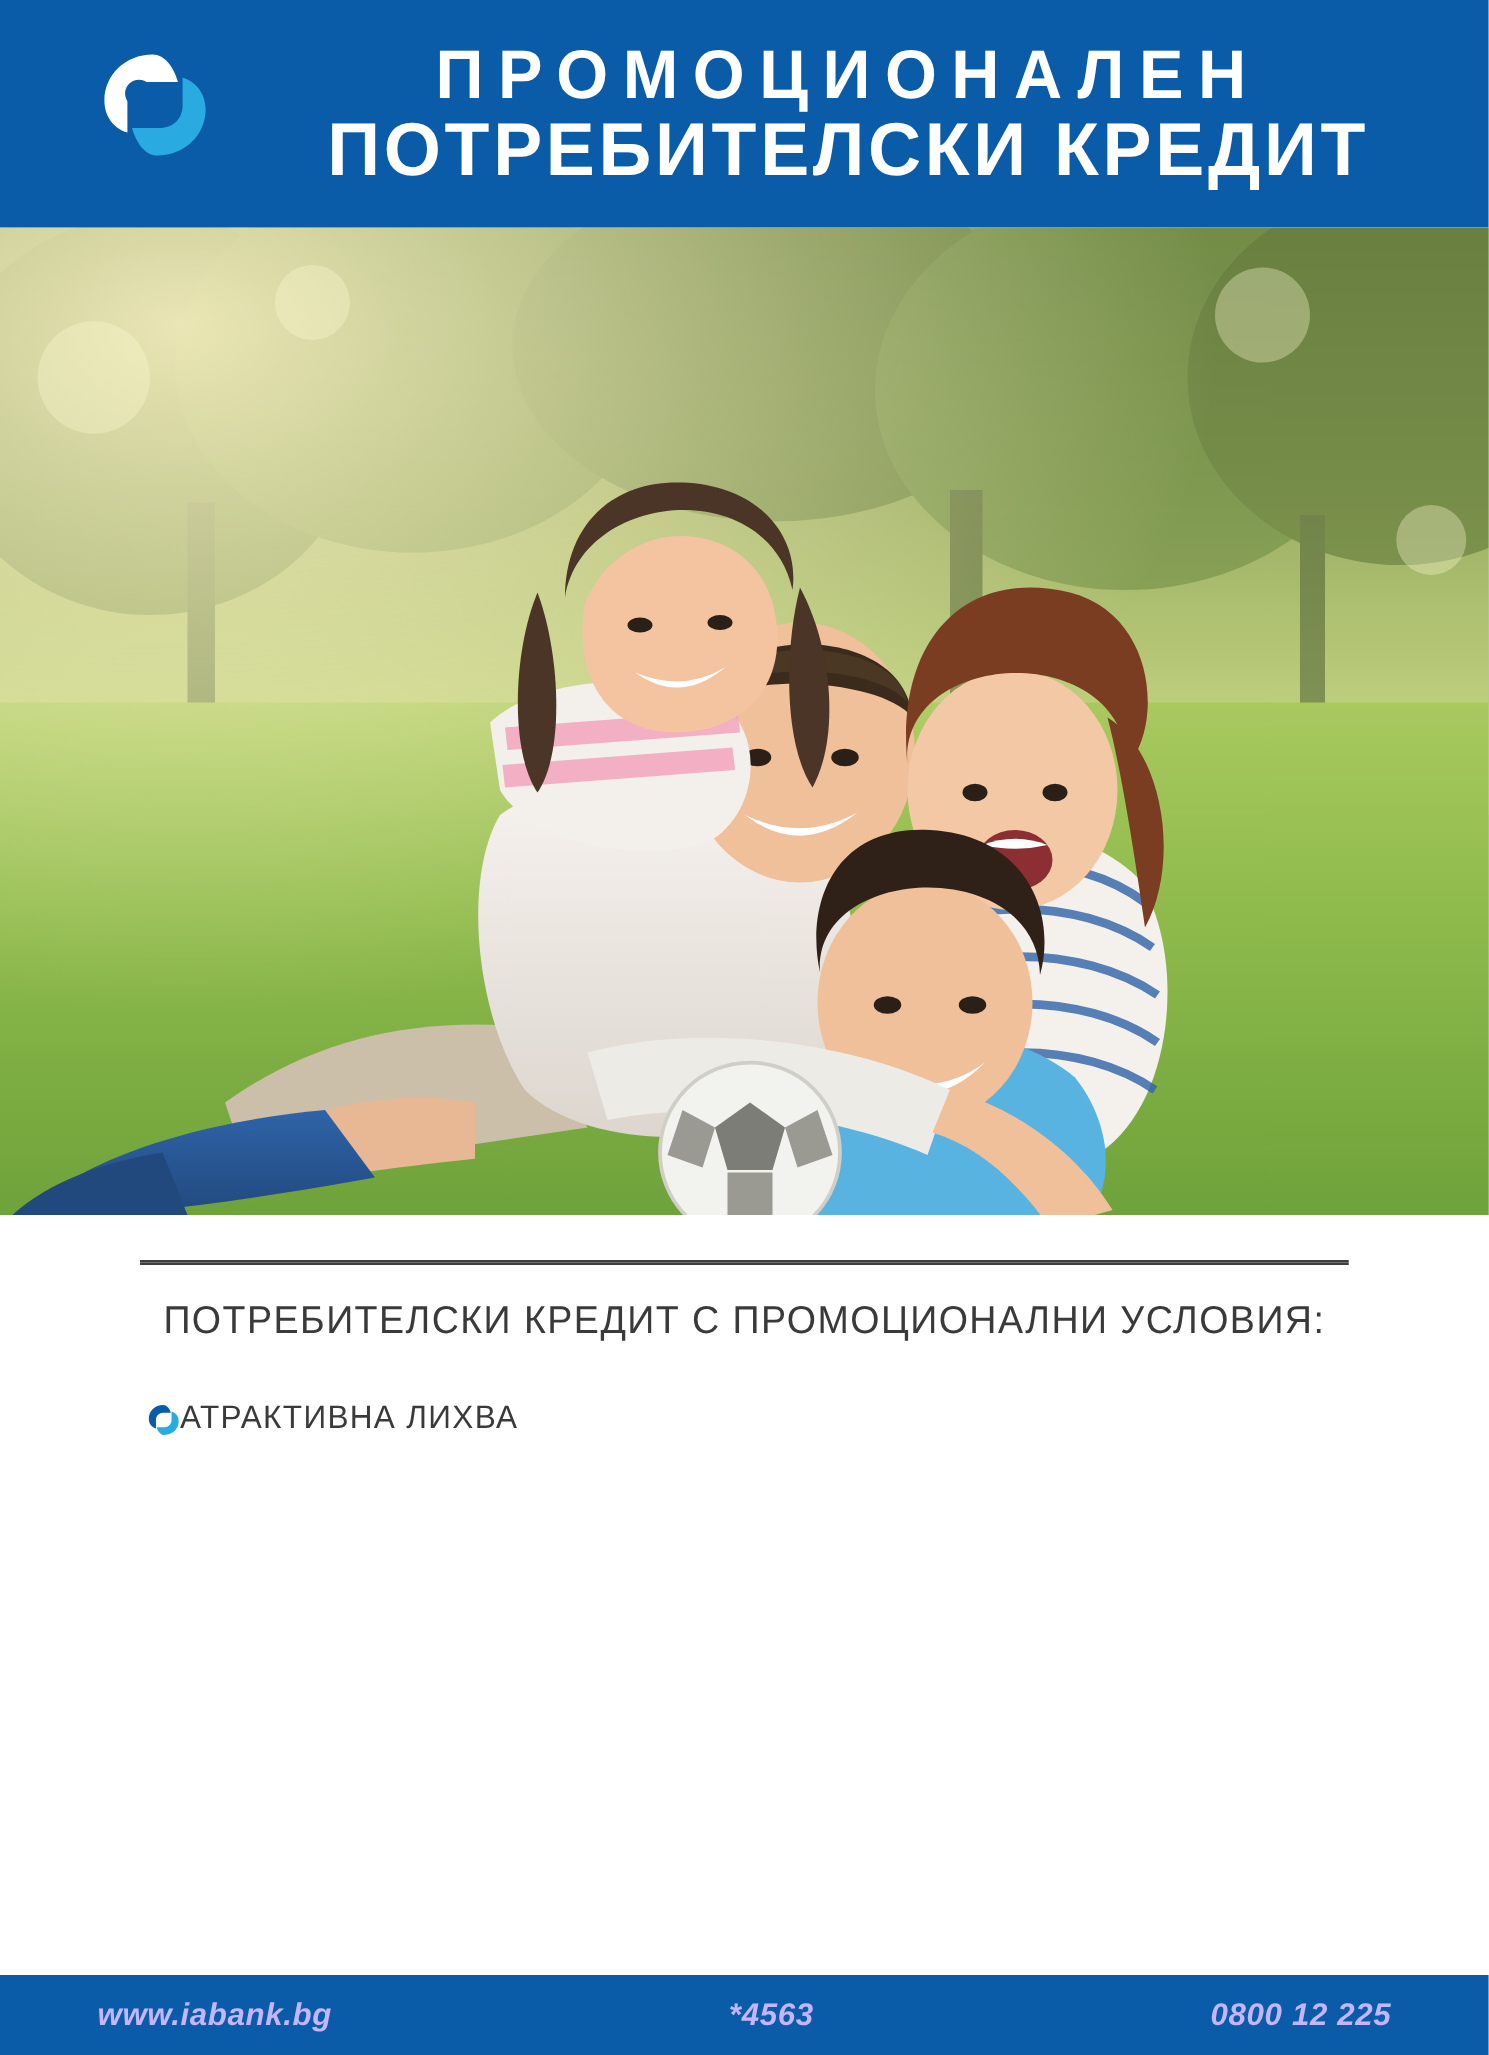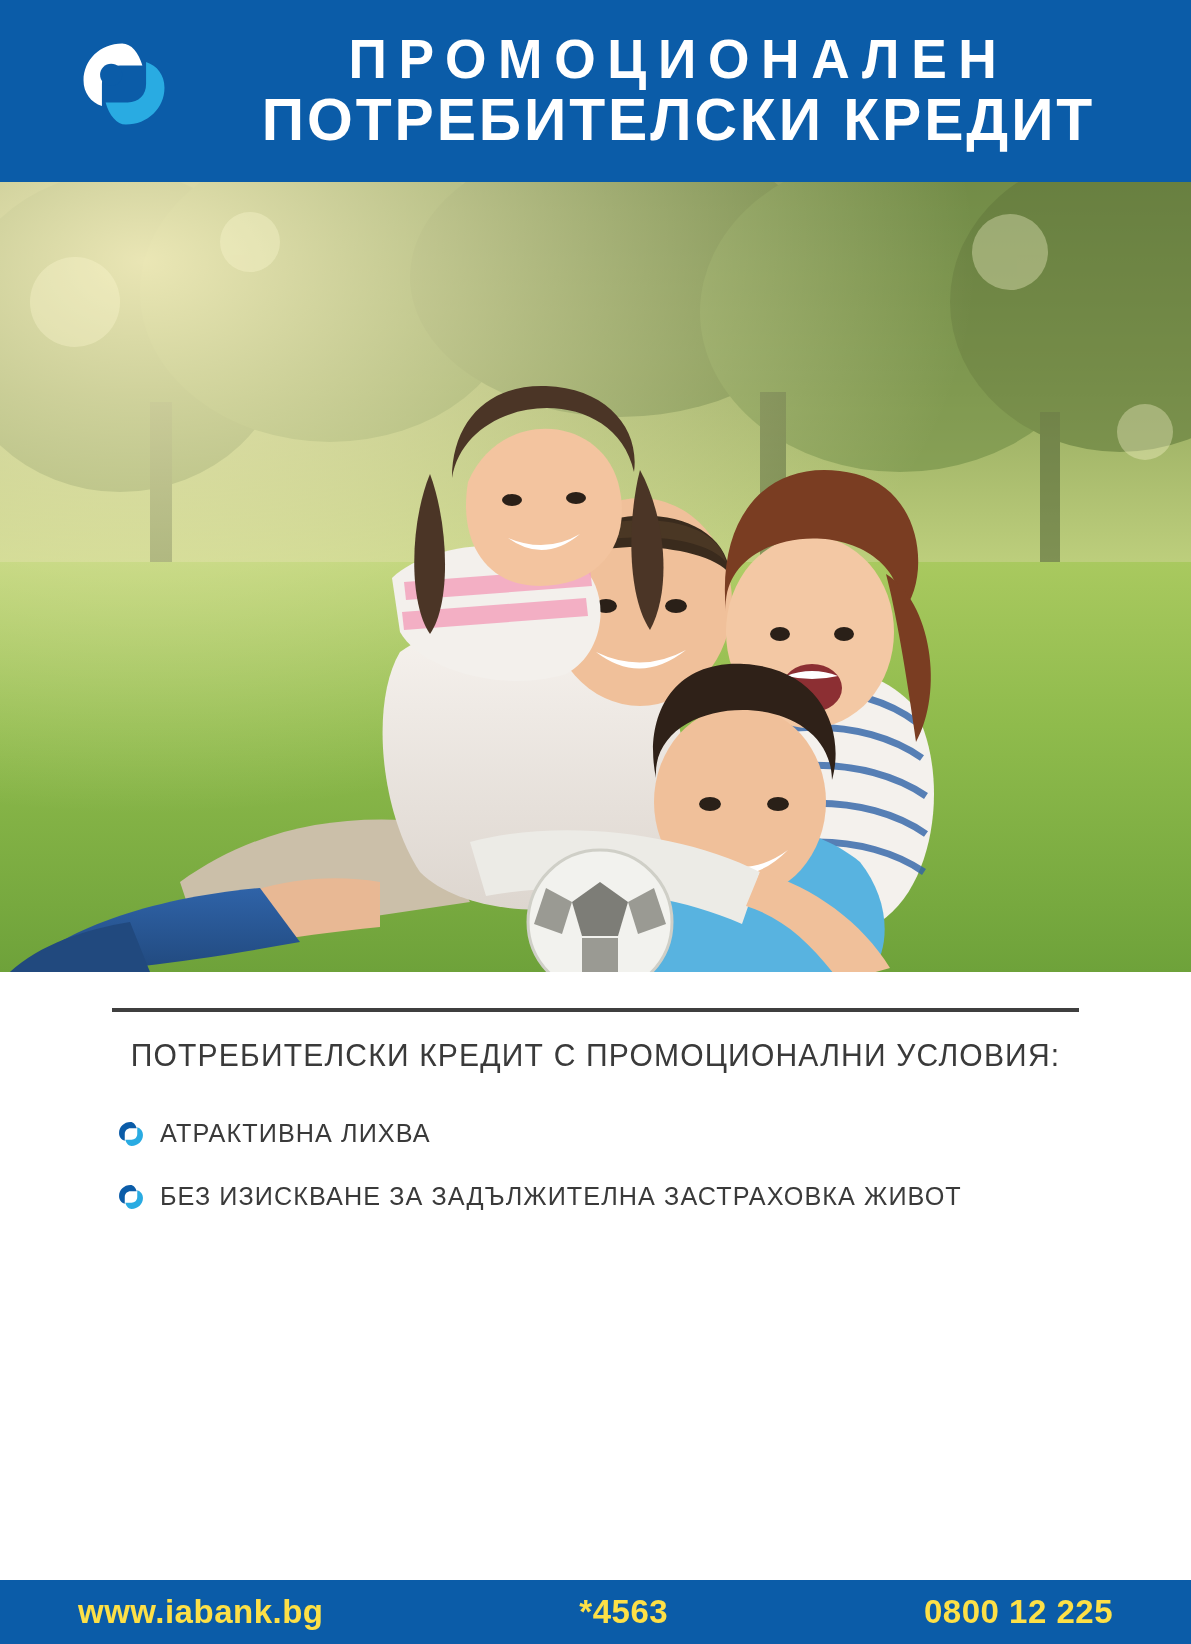--- a/index.html
+++ b/index.html
@@ -106,22 +106,21 @@
     padding: 26px 0 6px 0;
     transform: scaleX(0.97);
     transform-origin: center;
     white-space: nowrap;
   }
   .bullets {
     padding: 22px 0 0 6px;
   }
   .bullet {
     display: flex;
-    align-items: center;
-    gap: 16px;
+    align-items: flex-end;
     padding: 16px 0;
   }
   .bullet-icon { width: 26px; height: 26px; flex: 0 0 auto; }
   .bullet-text {
     color: #3a3a3a;
     font-size: 26px;
     letter-spacing: 1.1px;
     transform: scaleX(0.97);
     transform-origin: left center;
     white-space: nowrap;
@@ -131,24 +130,25 @@
   .footer {
     height: 64px;
     background: #0b5ca8;
     display: flex;
     align-items: center;
     justify-content: space-between;
     padding: 0 78px;
     flex: 0 0 auto;
   }
   .footer-item {
-    color: #fde047;
+    color: #c4b5fd;
     font-weight: bold;
-    font-size: 33px;
+    font-size: 25px;
     letter-spacing: 0.5px;
+    font-style: italic;
   }
 </style>
 </head>
 <body>
 
 <div class="poster">
 
   <div class="header">
 
     <span class="header-logo">
@@ -304,29 +304,20 @@
         <span class="bullet-icon">
           <svg viewBox="0 0 100 100" width="26" height="26" aria-hidden="true">
             <path d="M48 4 C23 4 4 23 4 46 C4 61 13 72 26 76 L26 50 C26 37 36 28 48 28 L72 28 C68 14 59 4 48 4 Z" fill="#0b5ca8"></path>
             <path d="M52 96 C77 96 96 77 96 54 C96 39 87 28 74 24 L74 50 C74 63 64 72 52 72 L28 72 C32 86 41 96 52 96 Z" fill="#29abe2"></path>
           </svg>
         </span>
         <span class="bullet-text">АТРАКТИВНА ЛИХВА</span>
       </div>
 
 
-      <div class="bullet">
-        <span class="bullet-icon">
-          <svg viewBox="0 0 100 100" width="26" height="26" aria-hidden="true">
-            <path d="M48 4 C23 4 4 23 4 46 C4 61 13 72 26 76 L26 50 C26 37 36 28 48 28 L72 28 C68 14 59 4 48 4 Z" fill="#0b5ca8"></path>
-            <path d="M52 96 C77 96 96 77 96 54 C96 39 87 28 74 24 L74 50 C74 63 64 72 52 72 L28 72 C32 86 41 96 52 96 Z" fill="#29abe2"></path>
-          </svg>
-        </span>
-        <span class="bullet-text">БЕЗ ИЗИСКВАНЕ ЗА ЗАДЪЛЖИТЕЛНА ЗАСТРАХОВКА ЖИВОТ</span>
-      </div>
 
     </div>
   </div>
 
   <div class="footer">
     <span class="footer-item">www.iabank.bg</span>
     <span class="footer-item">*4563</span>
     <span class="footer-item">0800 12 225</span>
   </div>
 

